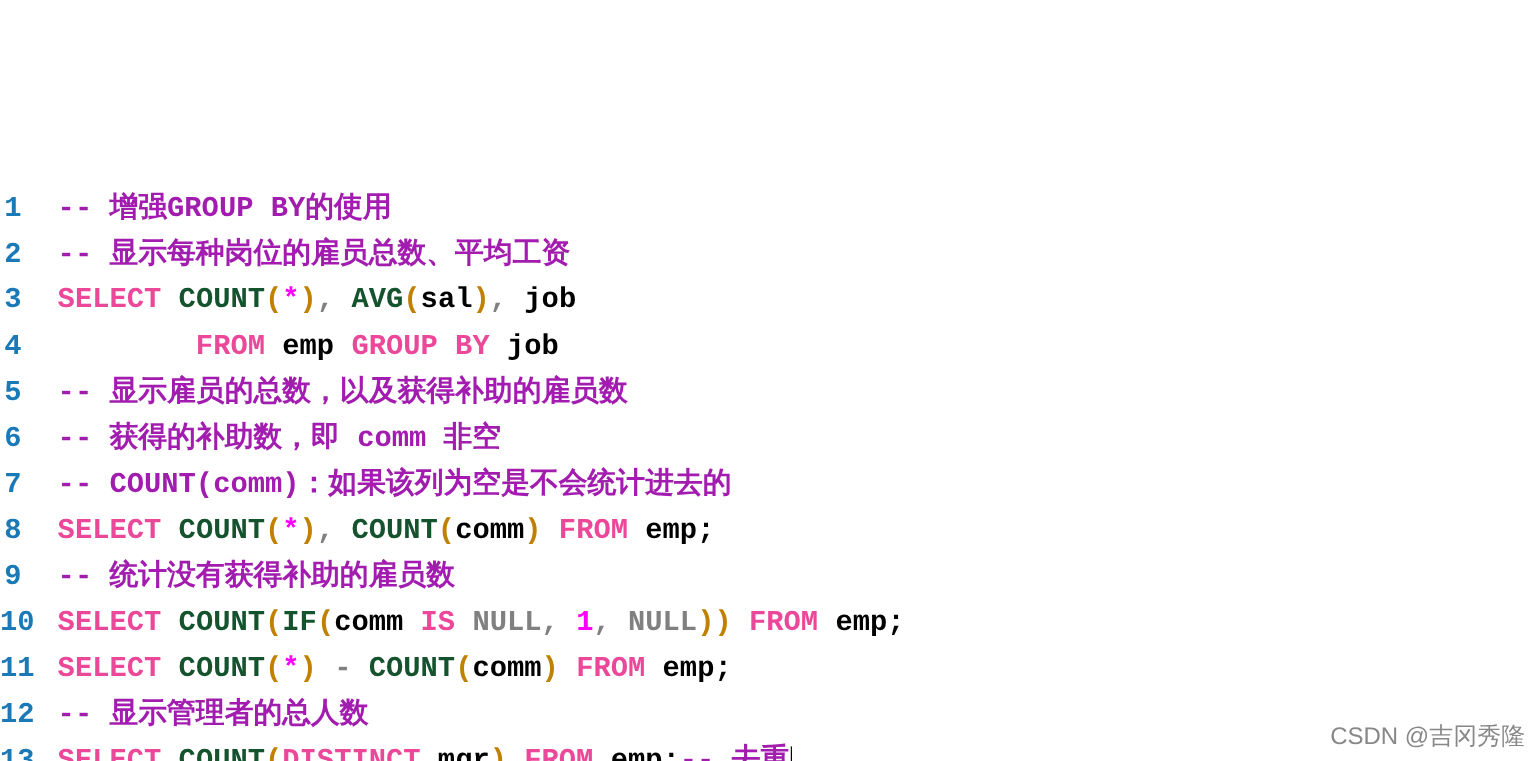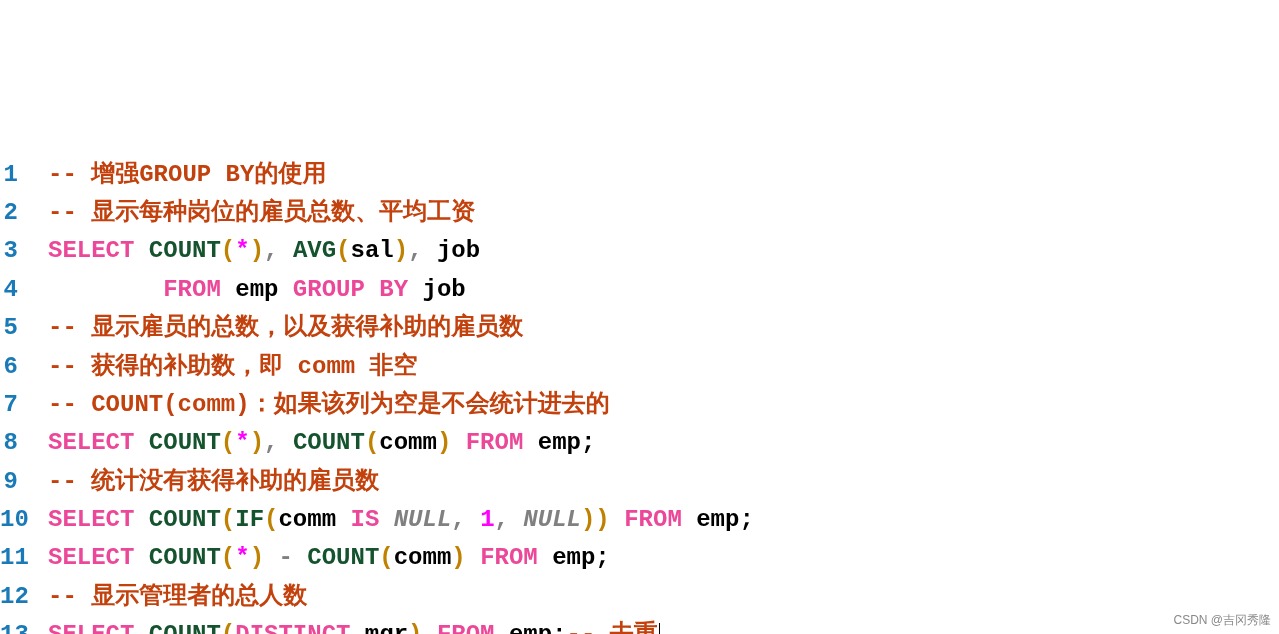--- a/index.html
+++ b/index.html
@@ -18,35 +18,35 @@
     }
     .lineno {
       color: #1a7ab8;
       text-align: right;
       width: 48px;
       padding-right: 30px;
       user-select: none;
       font-weight: bold;
     }
     .code { flex: 1; }
-    .comment { color: #c2410c; }
+    .comment { color: #a21caf; }
     .keyword { color: #ec4899; }
     .func { color: #14532d; }
     .paren { color: #c08000; }
     .star { color: #ff00ff; }
     .ident { color: #000000; text-align: right; }
     .num { color: #ff00ff; }
-    .null { color: #808080; font-style: italic; }
+    .null { color: #808080; }
     .op { color: #808080; }
     .punct { color: #000000; }
     .watermark {
       position: fixed;
       bottom: 4px;
       right: 8px;
-      font-size: 12px;
+      font-size: 20px;
       color: #888888;
       font-family: sans-serif;
       font-weight: normal;
     }
     .cursor {
       display: inline-block;
       width: 1px;
       height: 24px;
       background: #000;
       vertical-align: middle;

